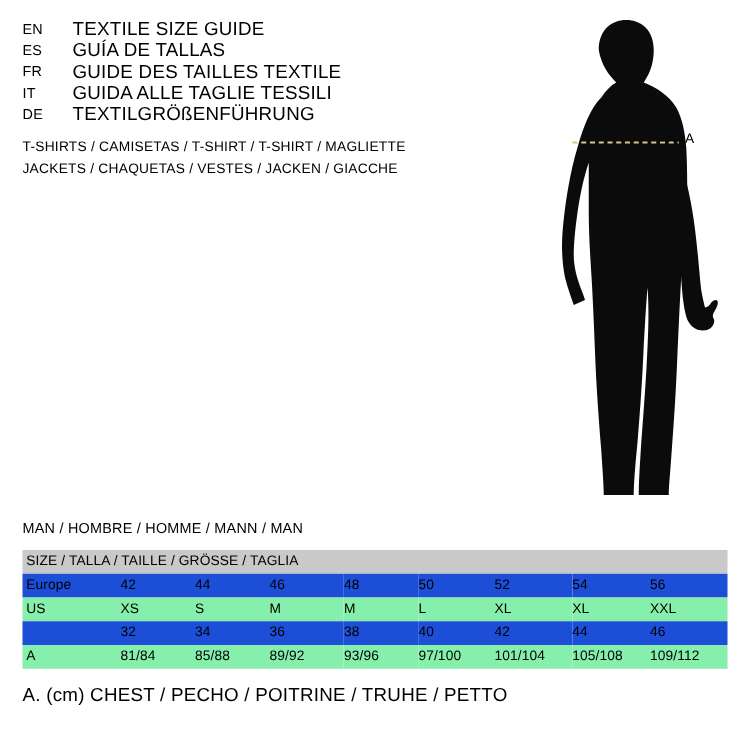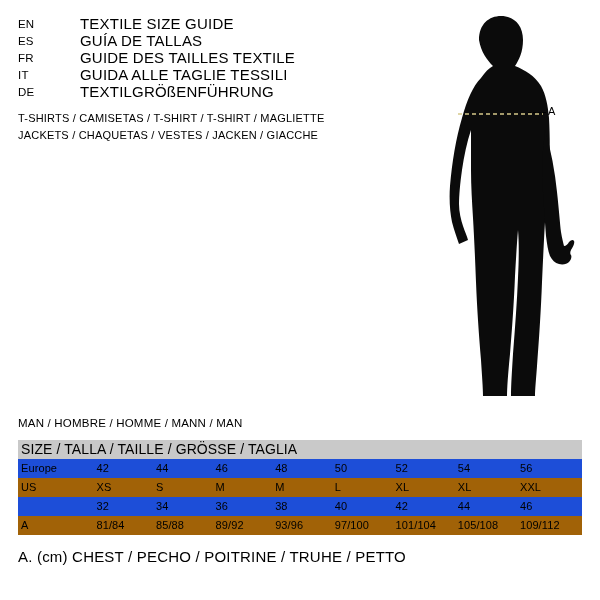--- a/index.html
+++ b/index.html
@@ -27,21 +27,20 @@
     left: 18px;
     top: 16px;
     width: 400px;
   }
   .lang-row {
     display: flex;
     align-items: flex-end;
     line-height: 16px;
     height: 16px;
     margin-bottom: 1px;
-    gap: 22px;
   }
   .lang-code {
     width: 40px;
     font-size: 11.5px;
     letter-spacing: 0.2px;
   }
   .lang-title {
     font-size: 15px;
     letter-spacing: 0.2px;
   }
@@ -99,28 +98,28 @@
     font-size: 11px;
   }
   table.size-table td {
     padding: 0;
     height: 19px;
     line-height: 19px;
     letter-spacing: 0.1px;
   }
   .row-header td {
     background: #c9c9c9;
-    font-size: 14px;
+    font-size: 11px;
   }
   .row-shade td {
     background: #1d4ed8;
     margin-left: 17px;
   }
   .row-plain td {
-    background: #a16207;
+    background: #86efac;
     margin-left: 16px;
   }
   .col-label {
     width: 86px;
     padding-left: 3px !important;
   }
   .col-val {
     width: 68px;
   }
   .footnote {

